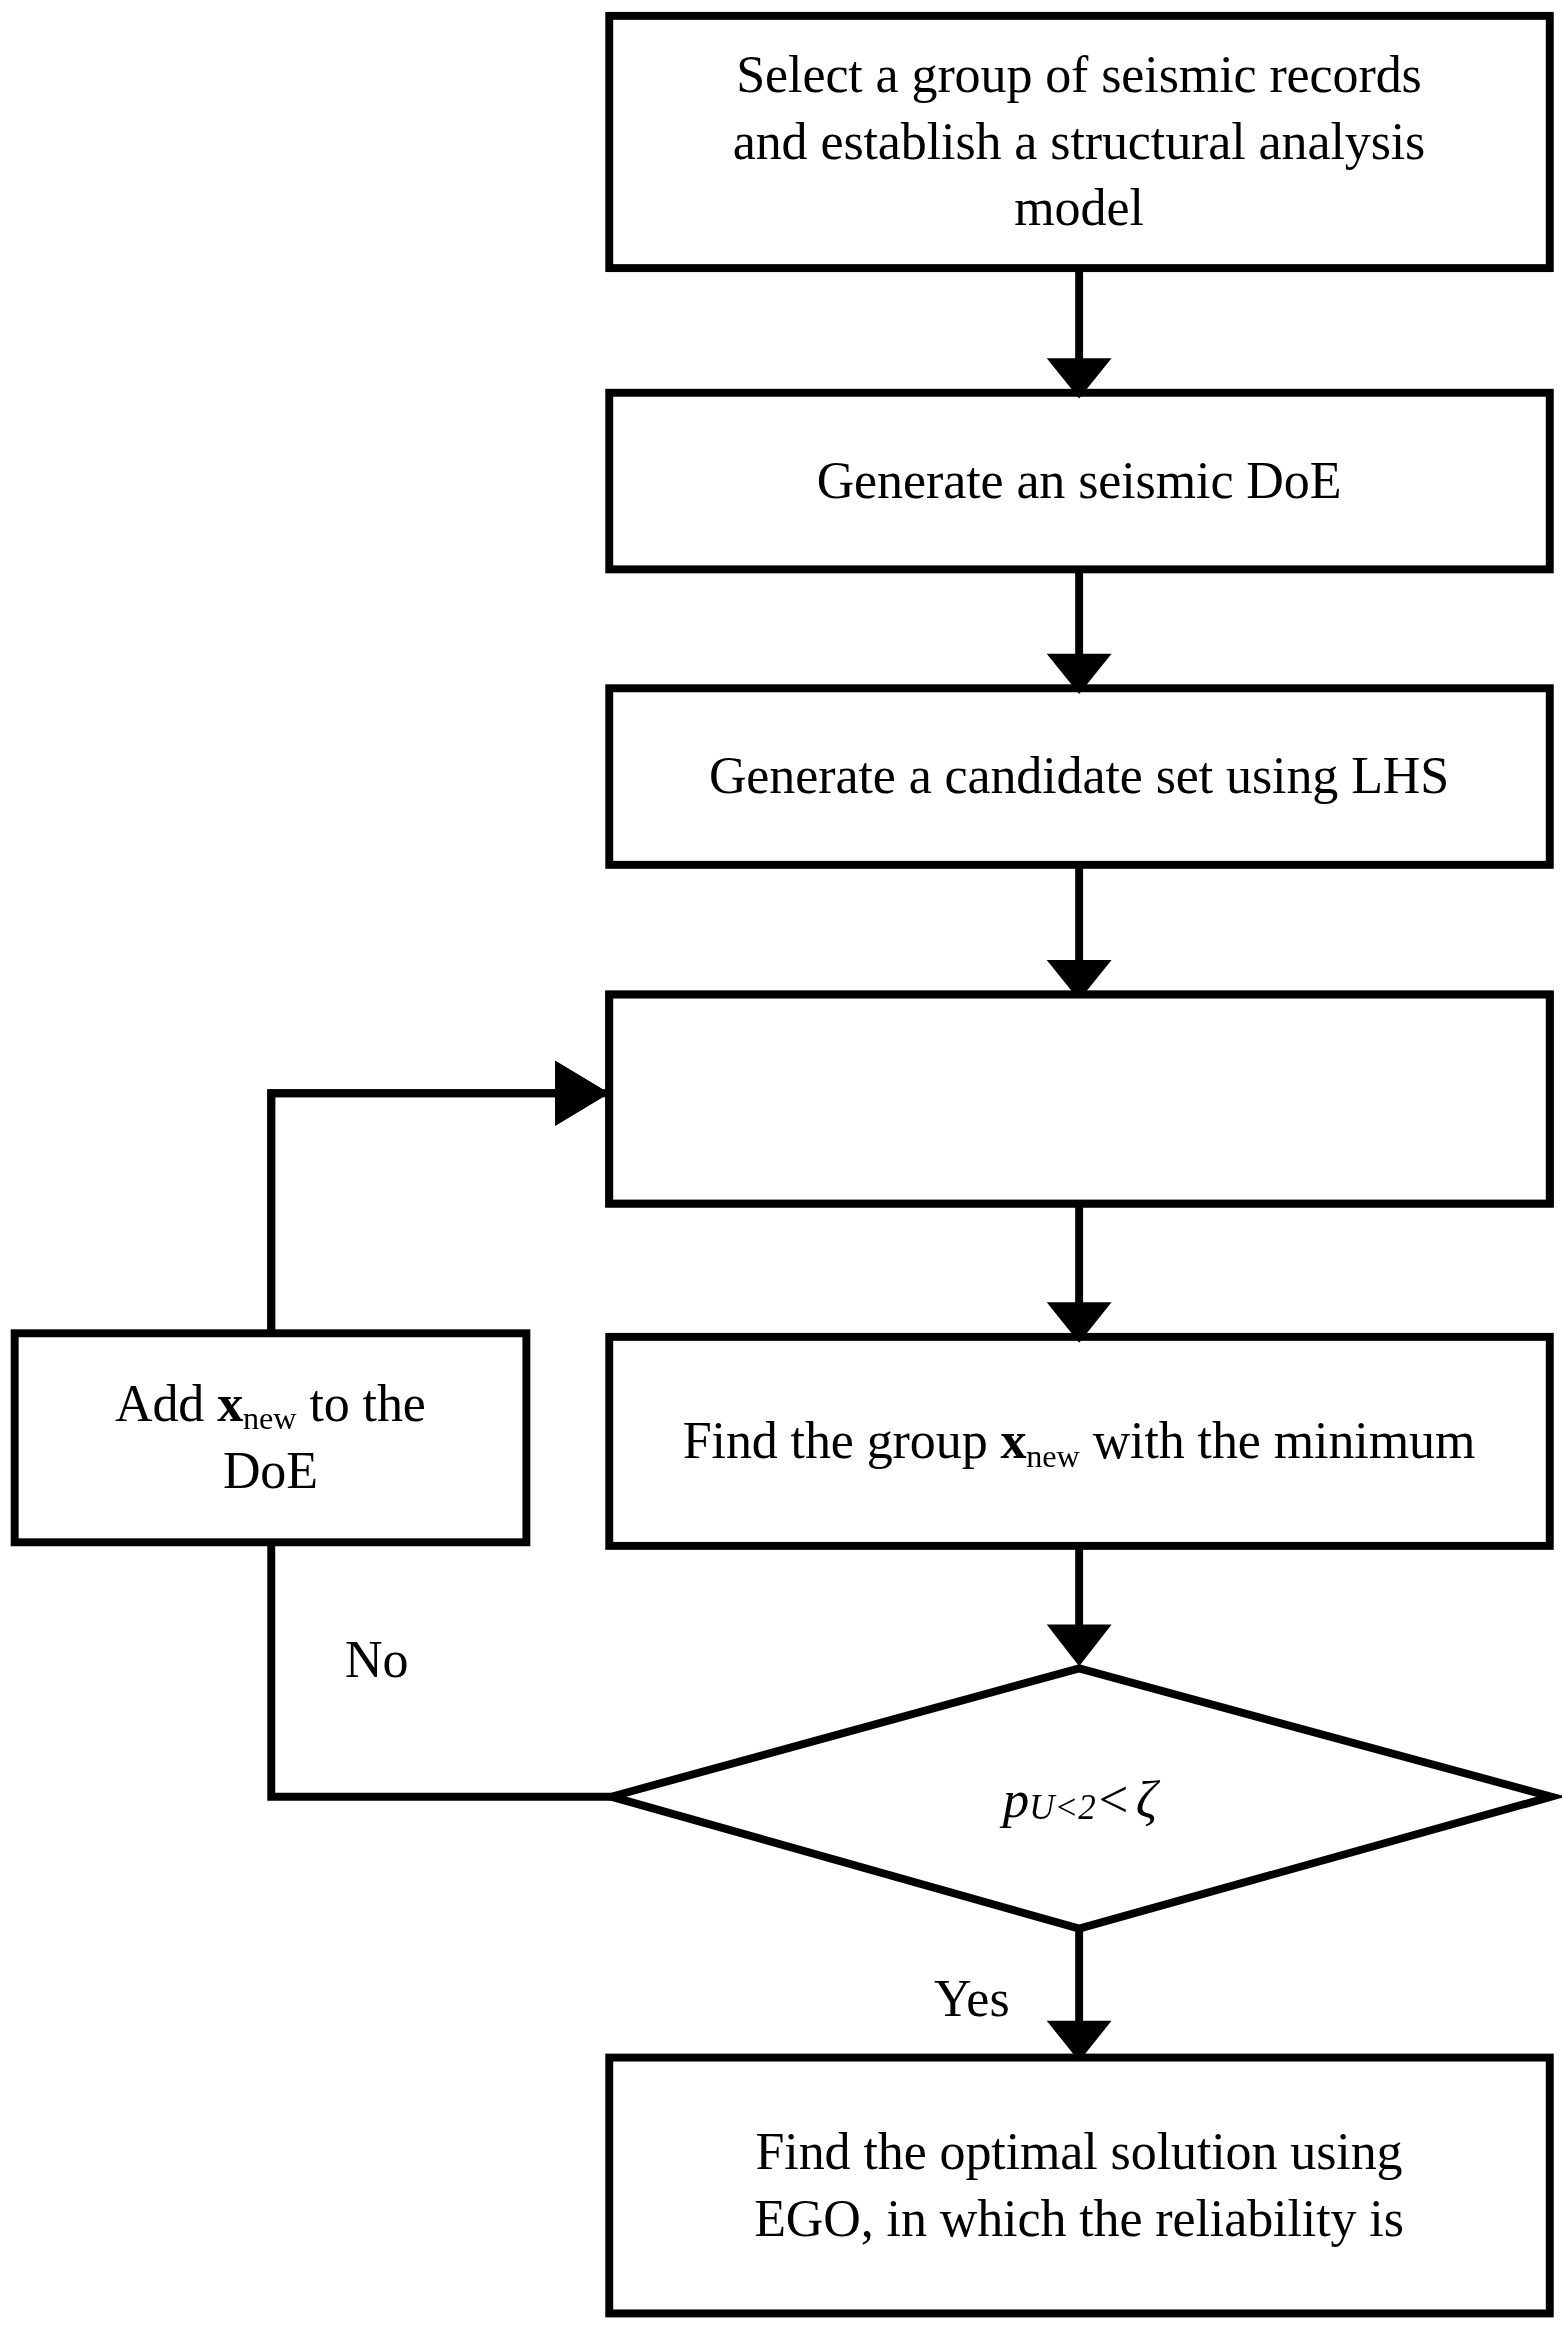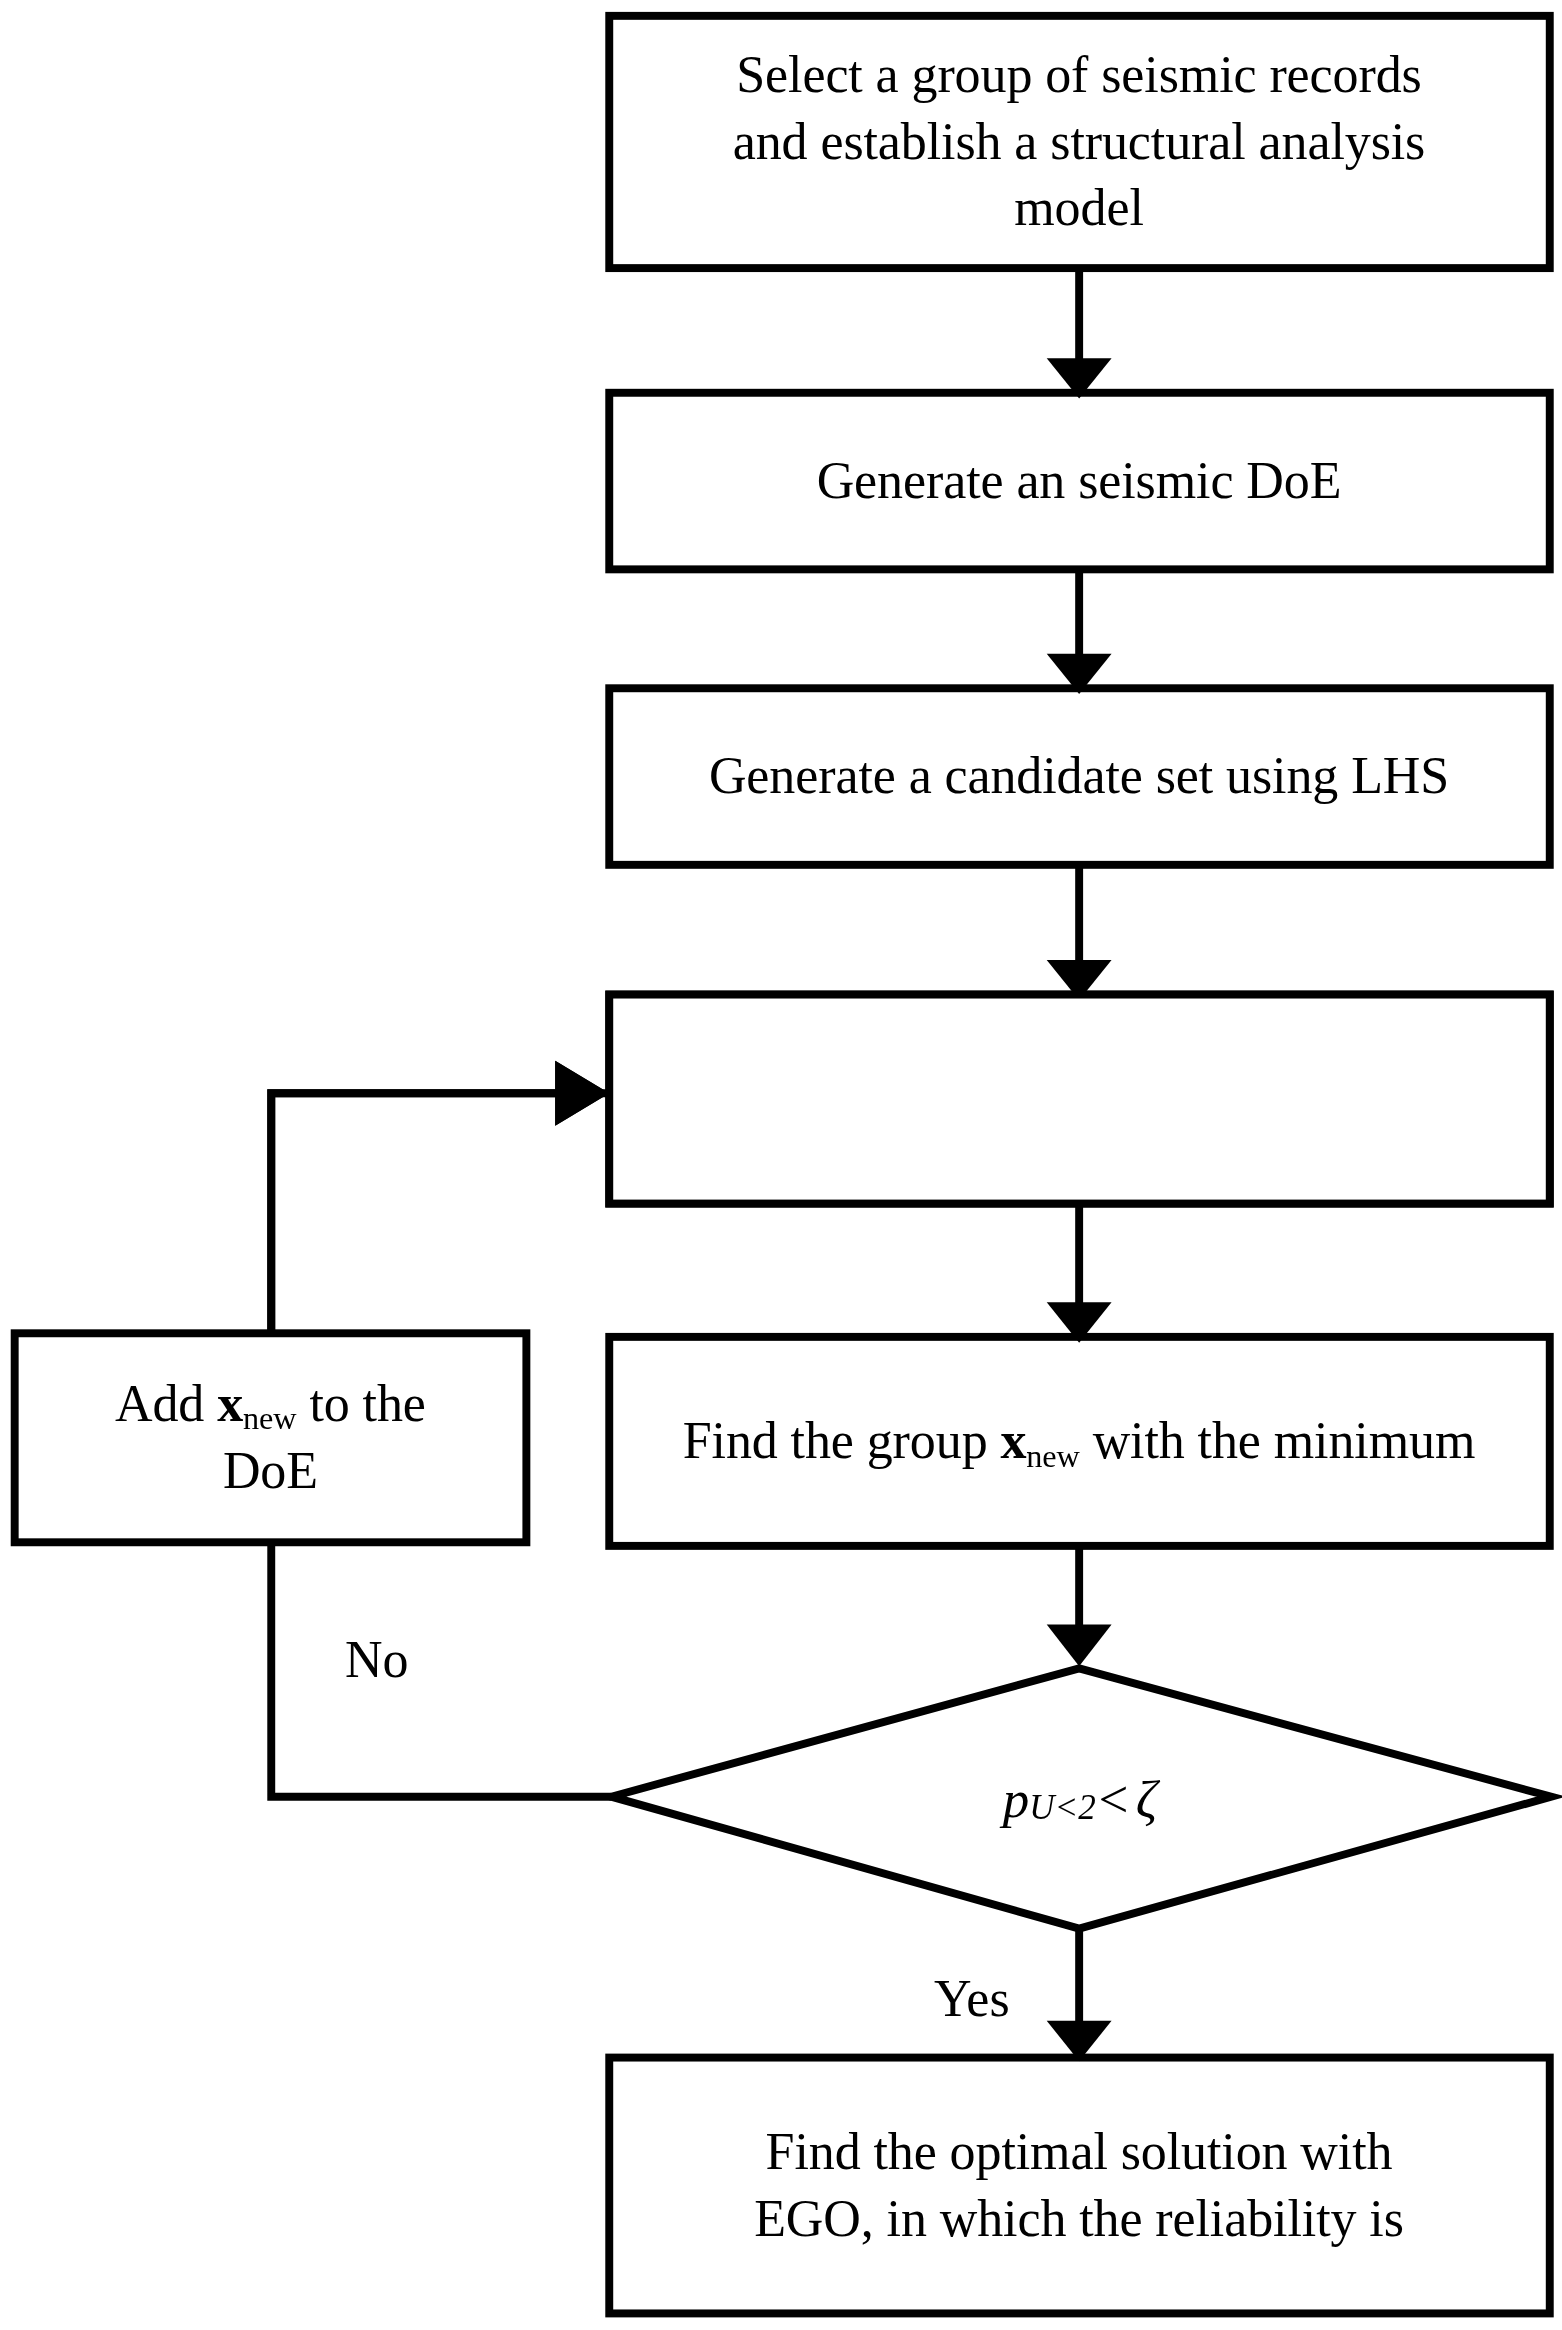--- a/index.html
+++ b/index.html
@@ -182,21 +182,21 @@
 
   <div class="decision-label" style="left:900px; top:1759px; width:360px; height:79px;">
     <span>p</span>
       <sub>U&lt;2</sub>
       <span class="rel">&lt;</span>
       <span class="zeta">ζ</span>
   </div>
 
   <div class="node-label" style="left:616px; top:2058px; width:926px; height:256px; padding:0 13px;">
     <span class="inner">
-      <span>Find the optimal solution with</span><br>
+      <span>Find the optimal solution using</span><br>
       <span>EGO, in which the reliability is</span><br>
     </span>
   </div>
 
   <div class="edge-label" style="left:345px; top:1634px;">No</div>
 
   <div class="edge-label" style="left:934px; top:1946px;margin-top:27px;">Yes</div>
 
 </div>
 

